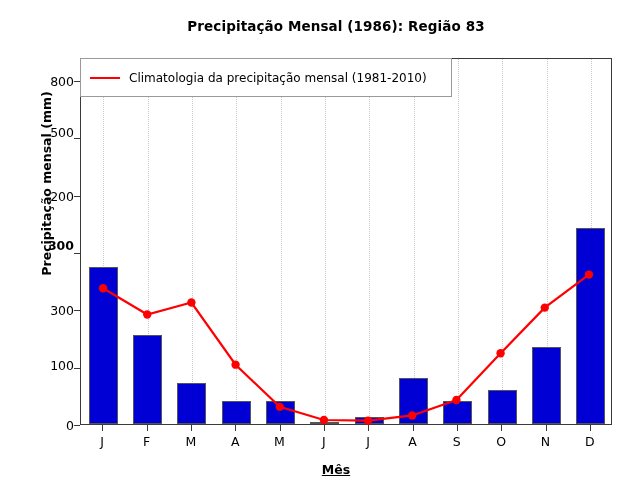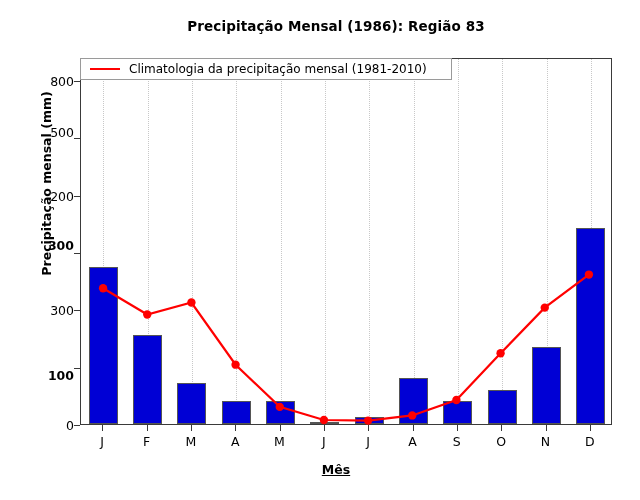--- a/index.html
+++ b/index.html
@@ -162,21 +162,21 @@
     position: absolute;
     left: 64px;
     top: 58px;
     display: flex;
     align-items: center;
     gap: 9px;
     padding: 6px 24px 6px 9px;
     background: #ffffff;
     border: 1px solid #9a9a9a;
     box-sizing: border-box;
-    height: 22px;
+    height: 39px;
   }
   #legend-swatch {
     width: 30px;
     height: 0;
     border-top: 2px solid #ff0000;
     flex: none;
   }
   #legend-label {
     font-size: 12px;
     white-space: nowrap;
@@ -195,21 +195,21 @@
 </head>
 <body>
 
 <div id="figure">
 
   <div id="chart-title">Precipitação Mensal (1986): Região 83</div>
 
   <div id="ylabel">Precipitação mensal (mm)</div>
   <div id="ytick-labels">
       <div class="ytick-label" style="top: 367px;">0</div>
-      <div class="ytick-label" style="top: 317px; font-weight: bold;">100</div>
+      <div class="ytick-label" style="top: 307px;">100</div>
       <div class="ytick-label" style="top: 252.312px;">300</div>
       <div class="ytick-label" style="top: 187px; font-weight: bold;">300</div>
       <div class="ytick-label" style="top: 137.625px;">200</div>
       <div class="ytick-label" style="top: 74px;">500</div>
       <div class="ytick-label" style="top: 22.9375px;">800</div>
     </div>
   <div id="ytick-marks">
       <div class="ytick-mark" style="top: 367px;"></div>
       <div class="ytick-mark" style="top: 309.656px;"></div>
       <div class="ytick-mark" style="top: 252.312px;"></div>

